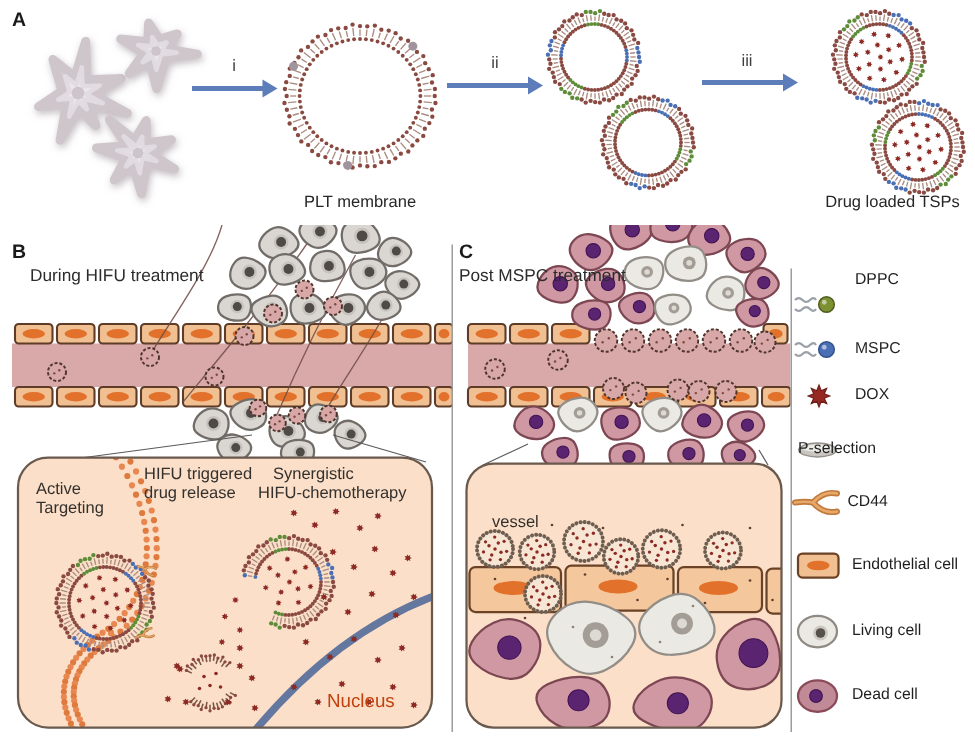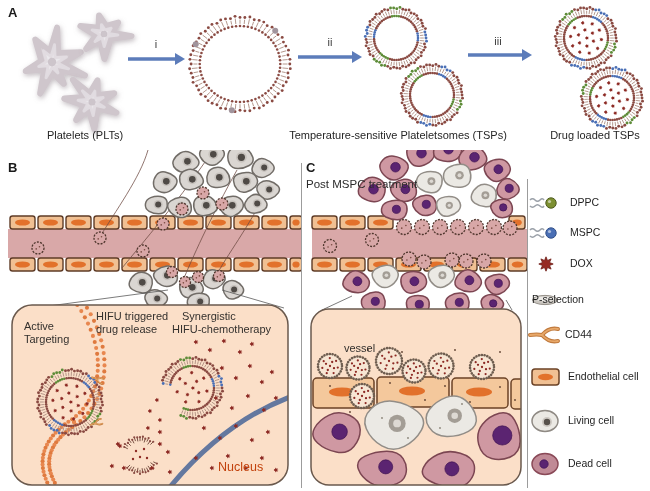--- a/index.html
+++ b/index.html
@@ -2028,45 +2028,45 @@
       <rect x="311" y="309" width="210" height="176" rx="18" fill="none" stroke="#6a594d" stroke-width="1.5"></rect>
     </svg>
 
   <div class="vline" style="left:301px;top:163px;height:325px;"></div>
   <div class="vline" style="left:527px;top:179px;height:309px;"></div>
 
   <div class="plabel" style="left:8px;top:5px">A</div>
   <div class="alabel" style="left:146px;top:38px">i</div>
   <div class="alabel" style="left:320px;top:36px">ii</div>
   <div class="alabel" style="left:488px;top:35px">iii</div>
-  <div class="caption" style="left:15px;top:129px;width:140px">Platelets (PLTs)</div>
-  <div class="caption" style="left:262px;top:129px;width:272px">Temperature-sensitive Plateletsomes (TSPs)</div>
+  <div class="caption" style="left:170px;top:129px;width:140px">PLT membrane</div>
   <div class="caption" style="left:515px;top:129px;width:160px">Drug loaded TSPs</div>
 
   <div class="plabel" style="left:8px;top:160px">B</div>
+  <div class="ptitle" style="left:20px;top:178px">During HIFU treatment</div>
   <div class="itext" style="left:24px;top:320px">Active</div>
   <div class="itext" style="left:24px;top:333px">Targeting</div>
   <div class="itext" style="left:96px;top:310px">HIFU triggered</div>
   <div class="itext" style="left:96px;top:323px">drug release</div>
   <div class="itext" style="left:182px;top:310px">Synergistic</div>
   <div class="itext" style="left:172px;top:323px">HIFU-chemotherapy</div>
   <div class="nuclabel" style="left:218px;top:460px">Nucleus</div>
 
   <div class="plabel" style="left:306px;top:160px">C</div>
   <div class="ptitle" style="left:306px;top:178px">Post MSPC treatment</div>
-  <div class="itext" style="left:344px;top:342px">vessel</div>
+  <div class="itext" style="left:328px;top:342px">vessel</div>
 
   <div>
     <svg class="legicon" id="legicon0" style="left:528px;top:190px" width="36" height="26" viewBox="0 0 36 26">
         <path d="M2,10 q2.5,-2.5 5,0 t5,0 t4,0" fill="none" stroke="#9aa0a8" stroke-width="1.5"></path>
         <path d="M2,16 q2.5,2.5 5,0 t5,0 t4,0" fill="none" stroke="#9aa0a8" stroke-width="1.5"></path>
         <circle cx="23" cy="13" r="5.2" fill="#7d9032" stroke="#4f5c20" stroke-width="1"></circle>
         <circle cx="21.5" cy="11.5" r="1.6" fill="#ffffff" opacity="0.55"></circle>
       </svg>
-    <div class="legend-label" style="left:570px;top:196px">DPPC</div>
+    <div class="legend-label" style="left:570px;top:180px">DPPC</div>
     <svg class="legicon" id="legicon1" style="left:528px;top:220px" width="36" height="26" viewBox="0 0 36 26">
         <path d="M2,10 q2.5,-2.5 5,0 t5,0 t4,0" fill="none" stroke="#9aa0a8" stroke-width="1.5"></path>
         <path d="M2,16 q2.5,2.5 5,0 t5,0 t4,0" fill="none" stroke="#9aa0a8" stroke-width="1.5"></path>
         <circle cx="23" cy="13" r="5.2" fill="#4a6fb5" stroke="#33518a" stroke-width="1"></circle>
         <circle cx="21.5" cy="11.5" r="1.6" fill="#ffffff" opacity="0.55"></circle>
       </svg>
     <div class="legend-label" style="left:570px;top:226px">MSPC</div>
     <svg class="legicon" id="legicon2" style="left:528px;top:251px" width="36" height="26" viewBox="0 0 36 26">
         <polygon points="25.2,13.0 21.5,14.5 23.1,18.1 19.5,16.5 18.0,20.2 16.5,16.5 12.9,18.1 14.5,14.5 10.8,13.0 14.5,11.5 12.9,7.9 16.5,9.5 18.0,5.8 19.5,9.5 23.1,7.9 21.5,11.5 " fill="#962a22" stroke="#6d1d17" stroke-width="0.8"></polygon>
       </svg>

